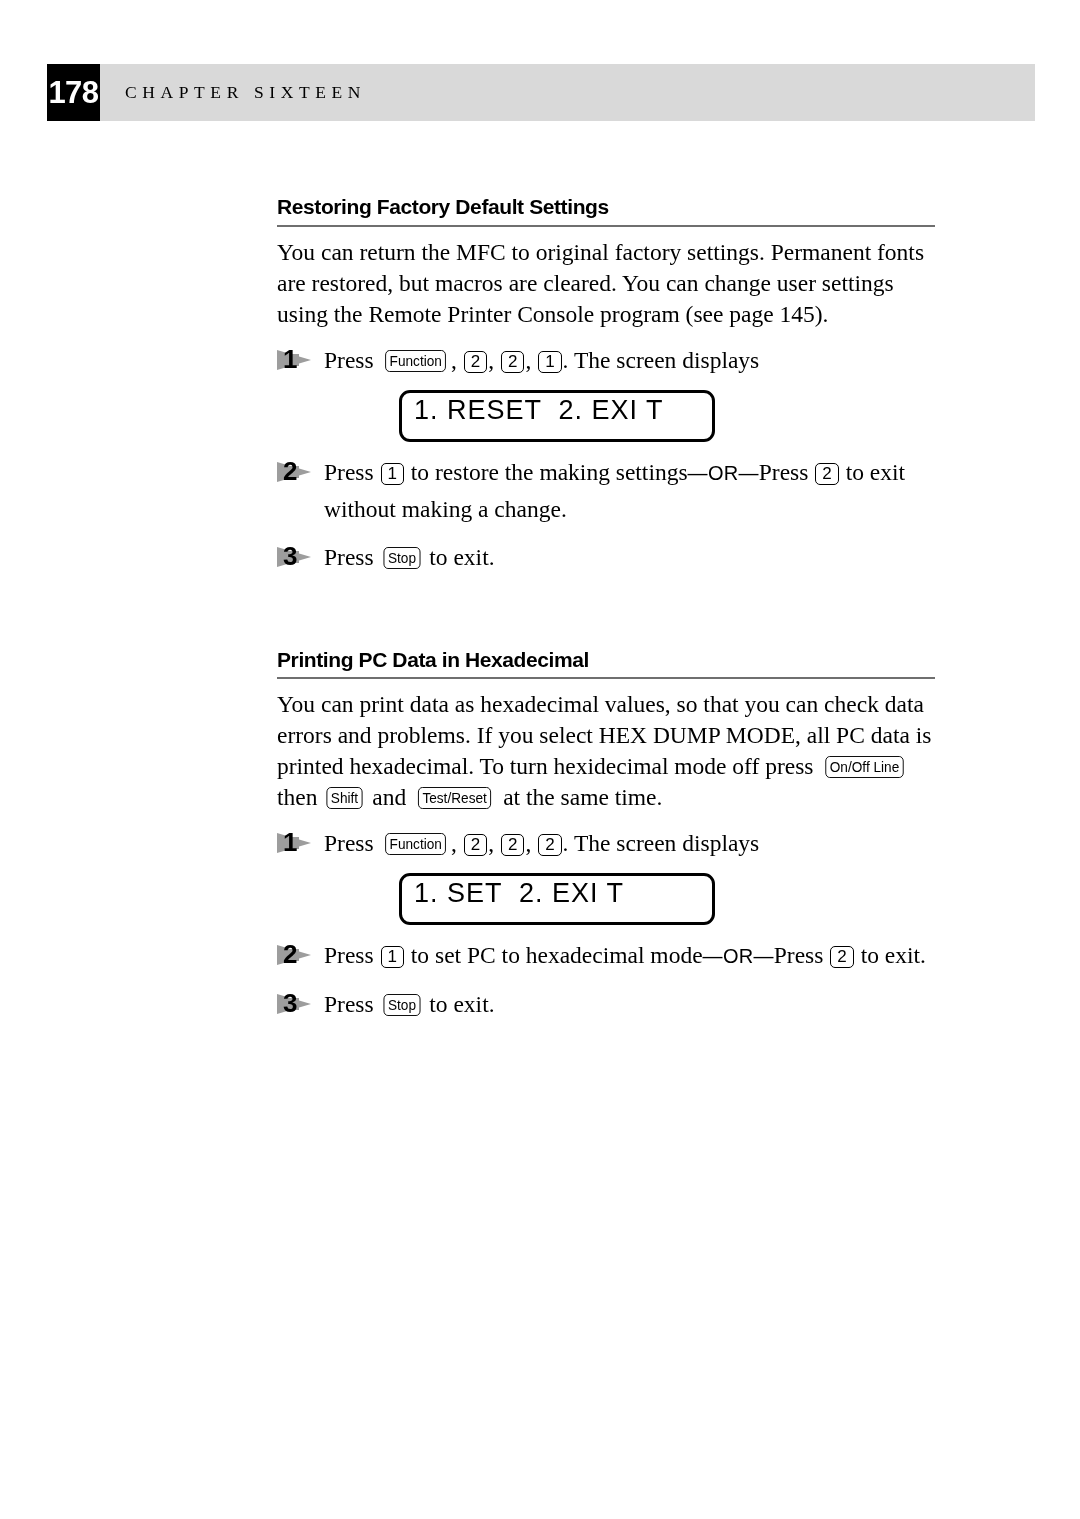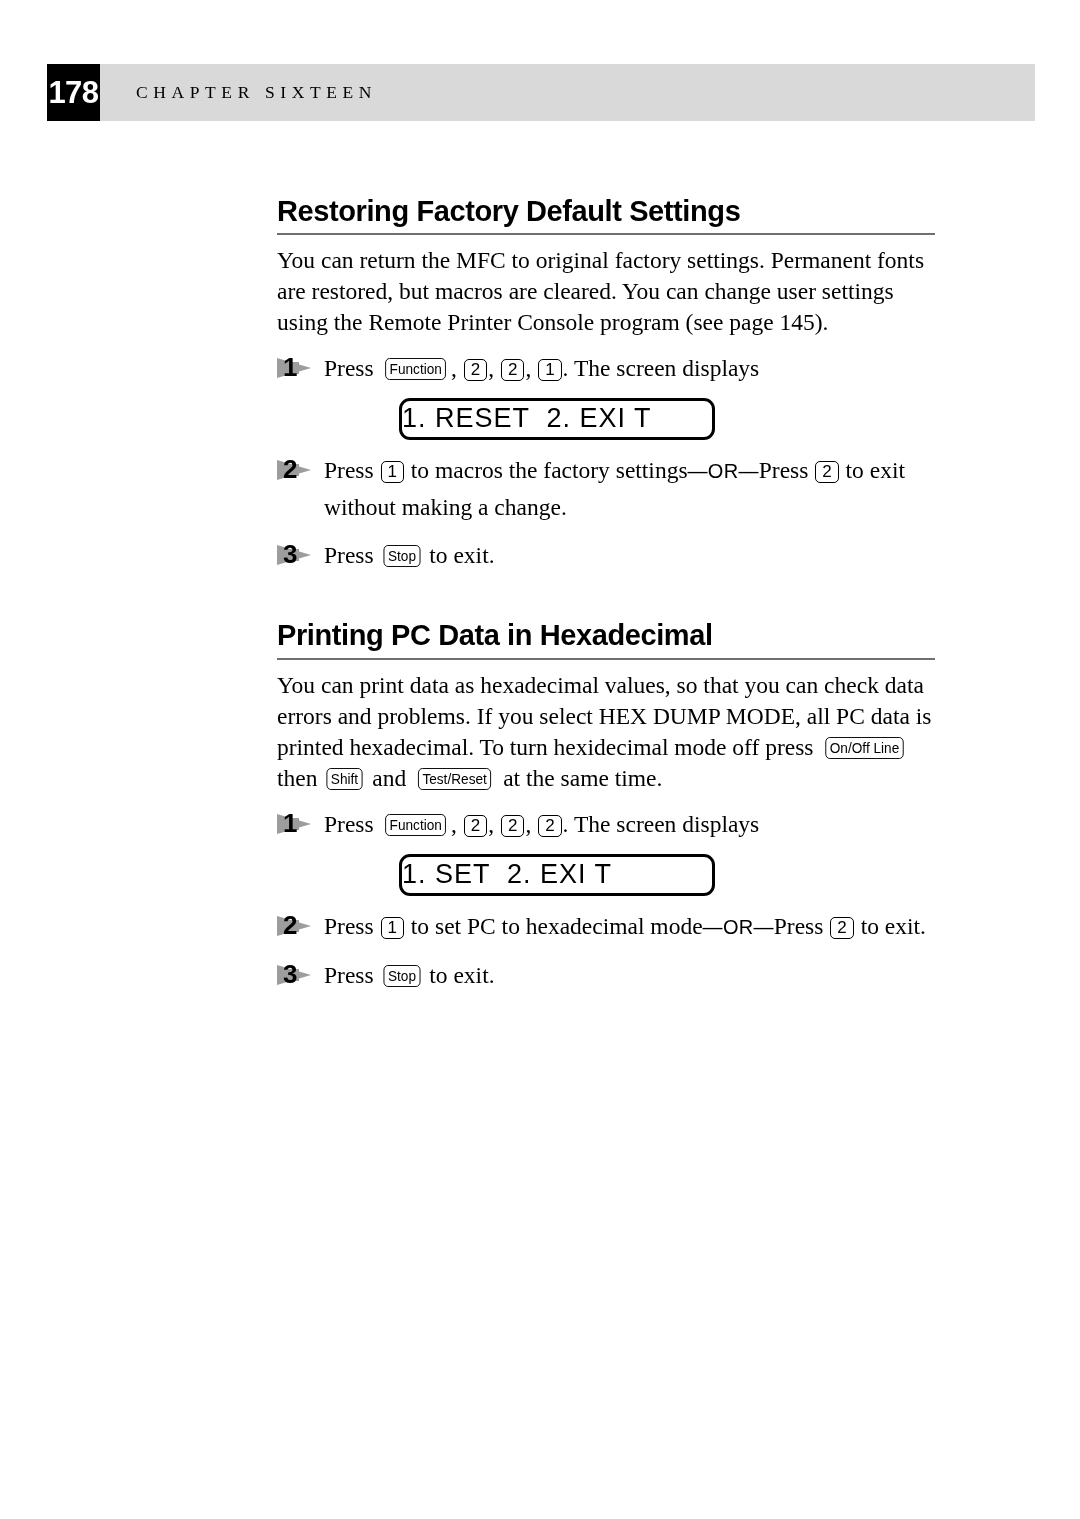--- a/index.html
+++ b/index.html
@@ -43,21 +43,21 @@
     font-family: "Liberation Sans", sans-serif;
     font-weight: bold;
     font-size: 31px;
     letter-spacing: -0.5px;
     display: flex;
     align-items: center;
     justify-content: center;
   }
   .chapter-label {
     position: absolute;
-    left: 89px;
+    left: 78px;
     top: 0;
     height: 57px;
     display: flex;
     align-items: center;
     font-family: "Liberation Serif", serif;
     font-size: 17.5px;
     letter-spacing: 5.6px;
     color: #000000;
   }
 
@@ -68,21 +68,21 @@
     top: 196px;
     width: 660px;
   }
 
   .section { position: relative; }
 
   h2.section-title {
     margin: 0;
     font-family: "Liberation Sans", sans-serif;
     font-weight: bold;
-    font-size: 29px;
+    font-size: 21px;
     letter-spacing: -0.4px;
     line-height: 1.08;
     padding-bottom: 6px;
     border-bottom: 2px solid #6f6f6f;
     width: 658px;
   }
 
   p.body-text {
     margin: 10px 0 0 0;
     font-size: 23.5px;
@@ -162,37 +162,38 @@
     font-family: "Liberation Sans", sans-serif;
     font-weight: normal;
     font-size: 20px;
     letter-spacing: 0.3px;
   }
 
   
   .lcd {
     margin: 12px 0 0 122px;
     width: 316px;
-    height: 42px;
+    height: 52px;
     border: 3.2px solid #000000;
     border-radius: 11px;
     box-sizing: border-box;
     display: flex;
     align-items: flex-start;
+    padding-left: 12px;
     padding-top: 1px;
   }
   .lcd-text {
     font-family: "Liberation Sans", sans-serif;
     font-size: 27px;
     line-height: 33px;
     letter-spacing: 1px;
     white-space: pre;
   }
 
-  .section-two { margin-top: 47px; }
+  .section-two { margin-top: 74px; }
 </style>
 </head>
 <body>
 
 <div class="page-header">
   <div class="header-band"></div>
   <div class="page-number-box">178</div>
   <div class="chapter-label">CHAPTER  SIXTEEN</div>
 </div>
 
@@ -214,21 +215,21 @@
 
     <div class="lcd">
       <span class="lcd-text">1. RESET  2. EXI T</span>
     </div>
 
     <div class="step">
       <span class="step-marker">
         <span class="arrow-shape"></span>
         <span class="arrow-body"></span>
         <span class="step-num">2</span>
-      </span><span>Press </span><span class="key num">1</span><span> to macros the factory settings</span><span class="or-word">—OR—</span><span>Press </span><span class="key num">2</span><span> to exit without making a change.</span>
+      </span><span>Press </span><span class="key num">1</span><span> to restore the making settings</span><span class="or-word">—OR—</span><span>Press </span><span class="key num">2</span><span> to exit without making a change.</span>
     </div>
 
     <div class="step">
       <span class="step-marker">
         <span class="arrow-shape"></span>
         <span class="arrow-body"></span>
         <span class="step-num">3</span>
       </span><span>Press </span><span class="key">Stop</span><span> to exit.</span>
     </div>
   </div>

